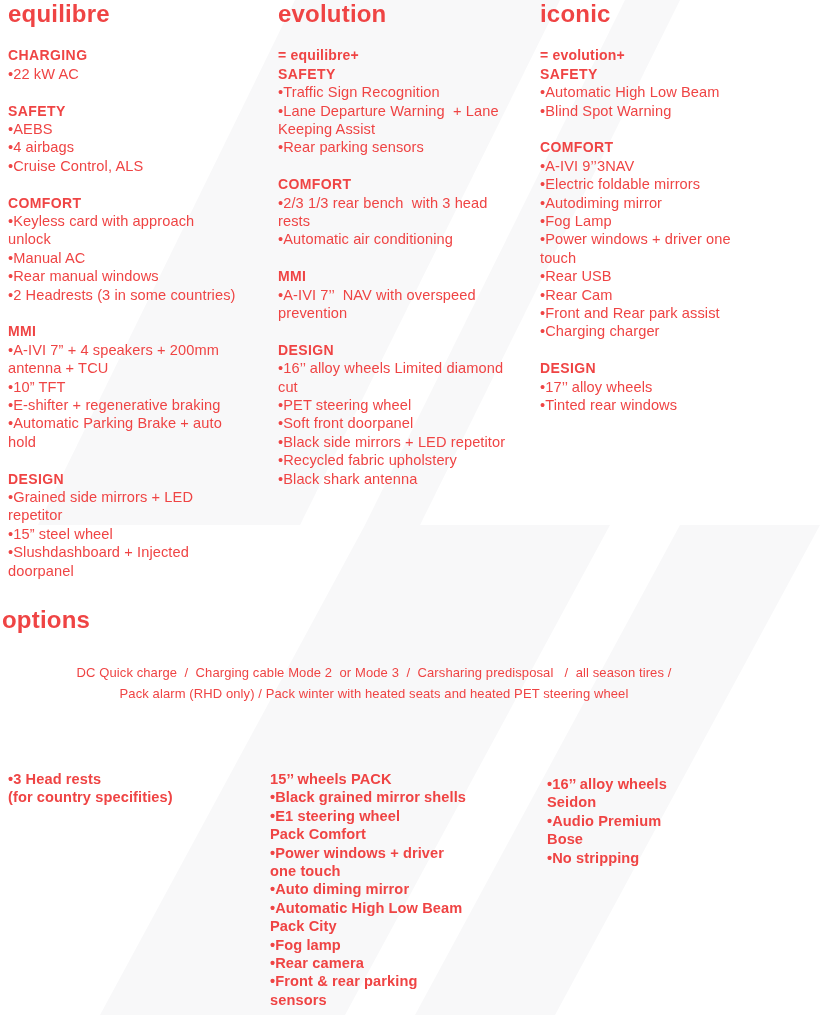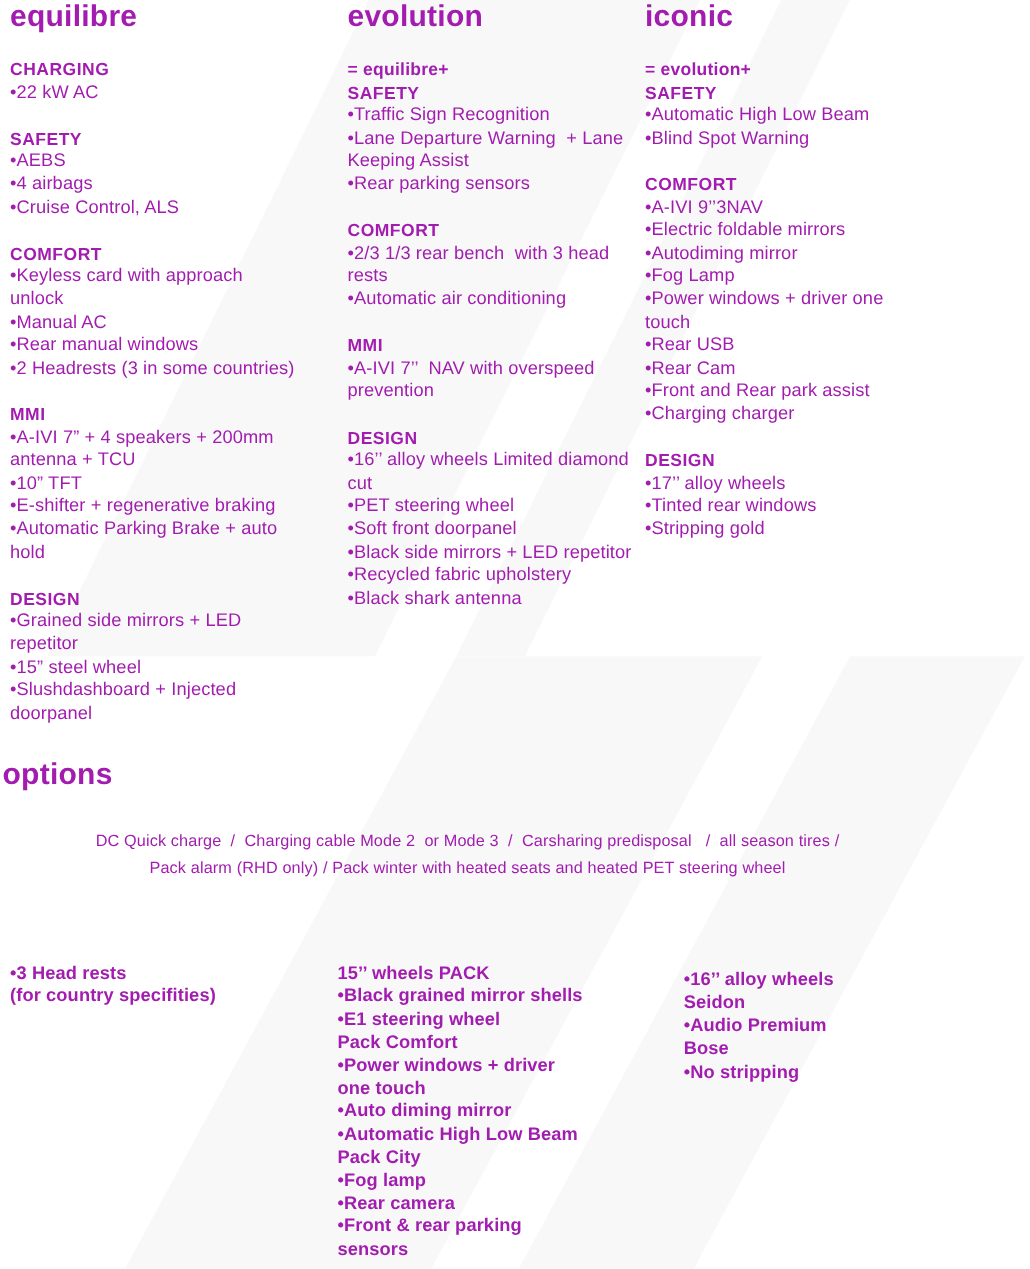--- a/index.html
+++ b/index.html
@@ -25,21 +25,21 @@
     position:absolute;left:0;top:663px;width:748px;
     text-align:center;font-size:13px;line-height:20.8px;letter-spacing:.1px;
     white-space:pre-wrap;
   }
   .opt-col{position:absolute;}
   .opt-line{font-size:14.6px;font-weight:700;line-height:18.4px;letter-spacing:.1px;white-space:pre-wrap;}
 </style>
 </head>
 <body>
 
-<div id="page" style="color: #a21caf;">
+<div id="page" style="color: #ef4444;">
 
   <svg id="bg-bands" viewBox="0 0 824 1015" xmlns="http://www.w3.org/2000/svg" aria-hidden="true">
     <polygon class="band" points="295,0 560,0 300,525 38,525" fill="#f8f8f9"></polygon>
     <polygon class="band" points="625,0 680,0 420,525 365,525" fill="#f8f8f9"></polygon>
     <polygon class="band" points="365,525 610,525 345,1015 100,1015" fill="#f8f8f9"></polygon>
     <polygon class="band" points="680,525 820,525 555,1015 415,1015" fill="#f8f8f9"></polygon>
   </svg>
 
   <div class="trim-col" style="left:8px;width:262px;">
       <div class="trim-title">equilibre</div>
@@ -104,21 +104,21 @@
         <div class="section-header">DESIGN</div>
         <div class="feature-item">•16’’ alloy wheels Limited diamond
 cut</div>
         <div class="feature-item">•PET steering wheel</div>
         <div class="feature-item">•Soft front doorpanel</div>
         <div class="feature-item">•Black side mirrors + LED repetitor</div>
         <div class="feature-item">•Recycled fabric upholstery</div>
         <div class="feature-item">•Black shark antenna</div>
       </div>
     </div>
-  <div class="trim-col" style="left:516px;width:250px;">
+  <div class="trim-col" style="left:540px;width:250px;">
       <div class="trim-title">iconic</div>
       <div class="section">
         <div class="lead-line">= evolution+</div>
         <div class="section-header">SAFETY</div>
         <div class="feature-item">•Automatic High Low Beam</div>
         <div class="feature-item">•Blind Spot Warning</div>
       </div>
       <div class="section">
         <div class="section-header">COMFORT</div>
         <div class="feature-item">•A-IVI 9’’3NAV</div>
@@ -129,21 +129,20 @@
 touch</div>
         <div class="feature-item">•Rear USB</div>
         <div class="feature-item">•Rear Cam</div>
         <div class="feature-item">•Front and Rear park assist</div>
         <div class="feature-item">•Charging charger</div>
       </div>
       <div class="section">
         <div class="section-header">DESIGN</div>
         <div class="feature-item">•17’’ alloy wheels</div>
         <div class="feature-item">•Tinted rear windows</div>
-        <div class="feature-item">•Stripping gold</div>
       </div>
     </div>
 
   <div id="options-title">options</div>
   <div id="options-text">DC Quick charge  /  Charging cable Mode 2  or Mode 3  /  Carsharing predisposal   /  all season tires /
 Pack alarm (RHD only) / Pack winter with heated seats and heated PET steering wheel</div>
 
   <div class="opt-col" style="left:8px;top:770px;width:240px;">
       <div class="opt-line">•3 Head rests</div>
       <div class="opt-line">(for country specifities)</div>

